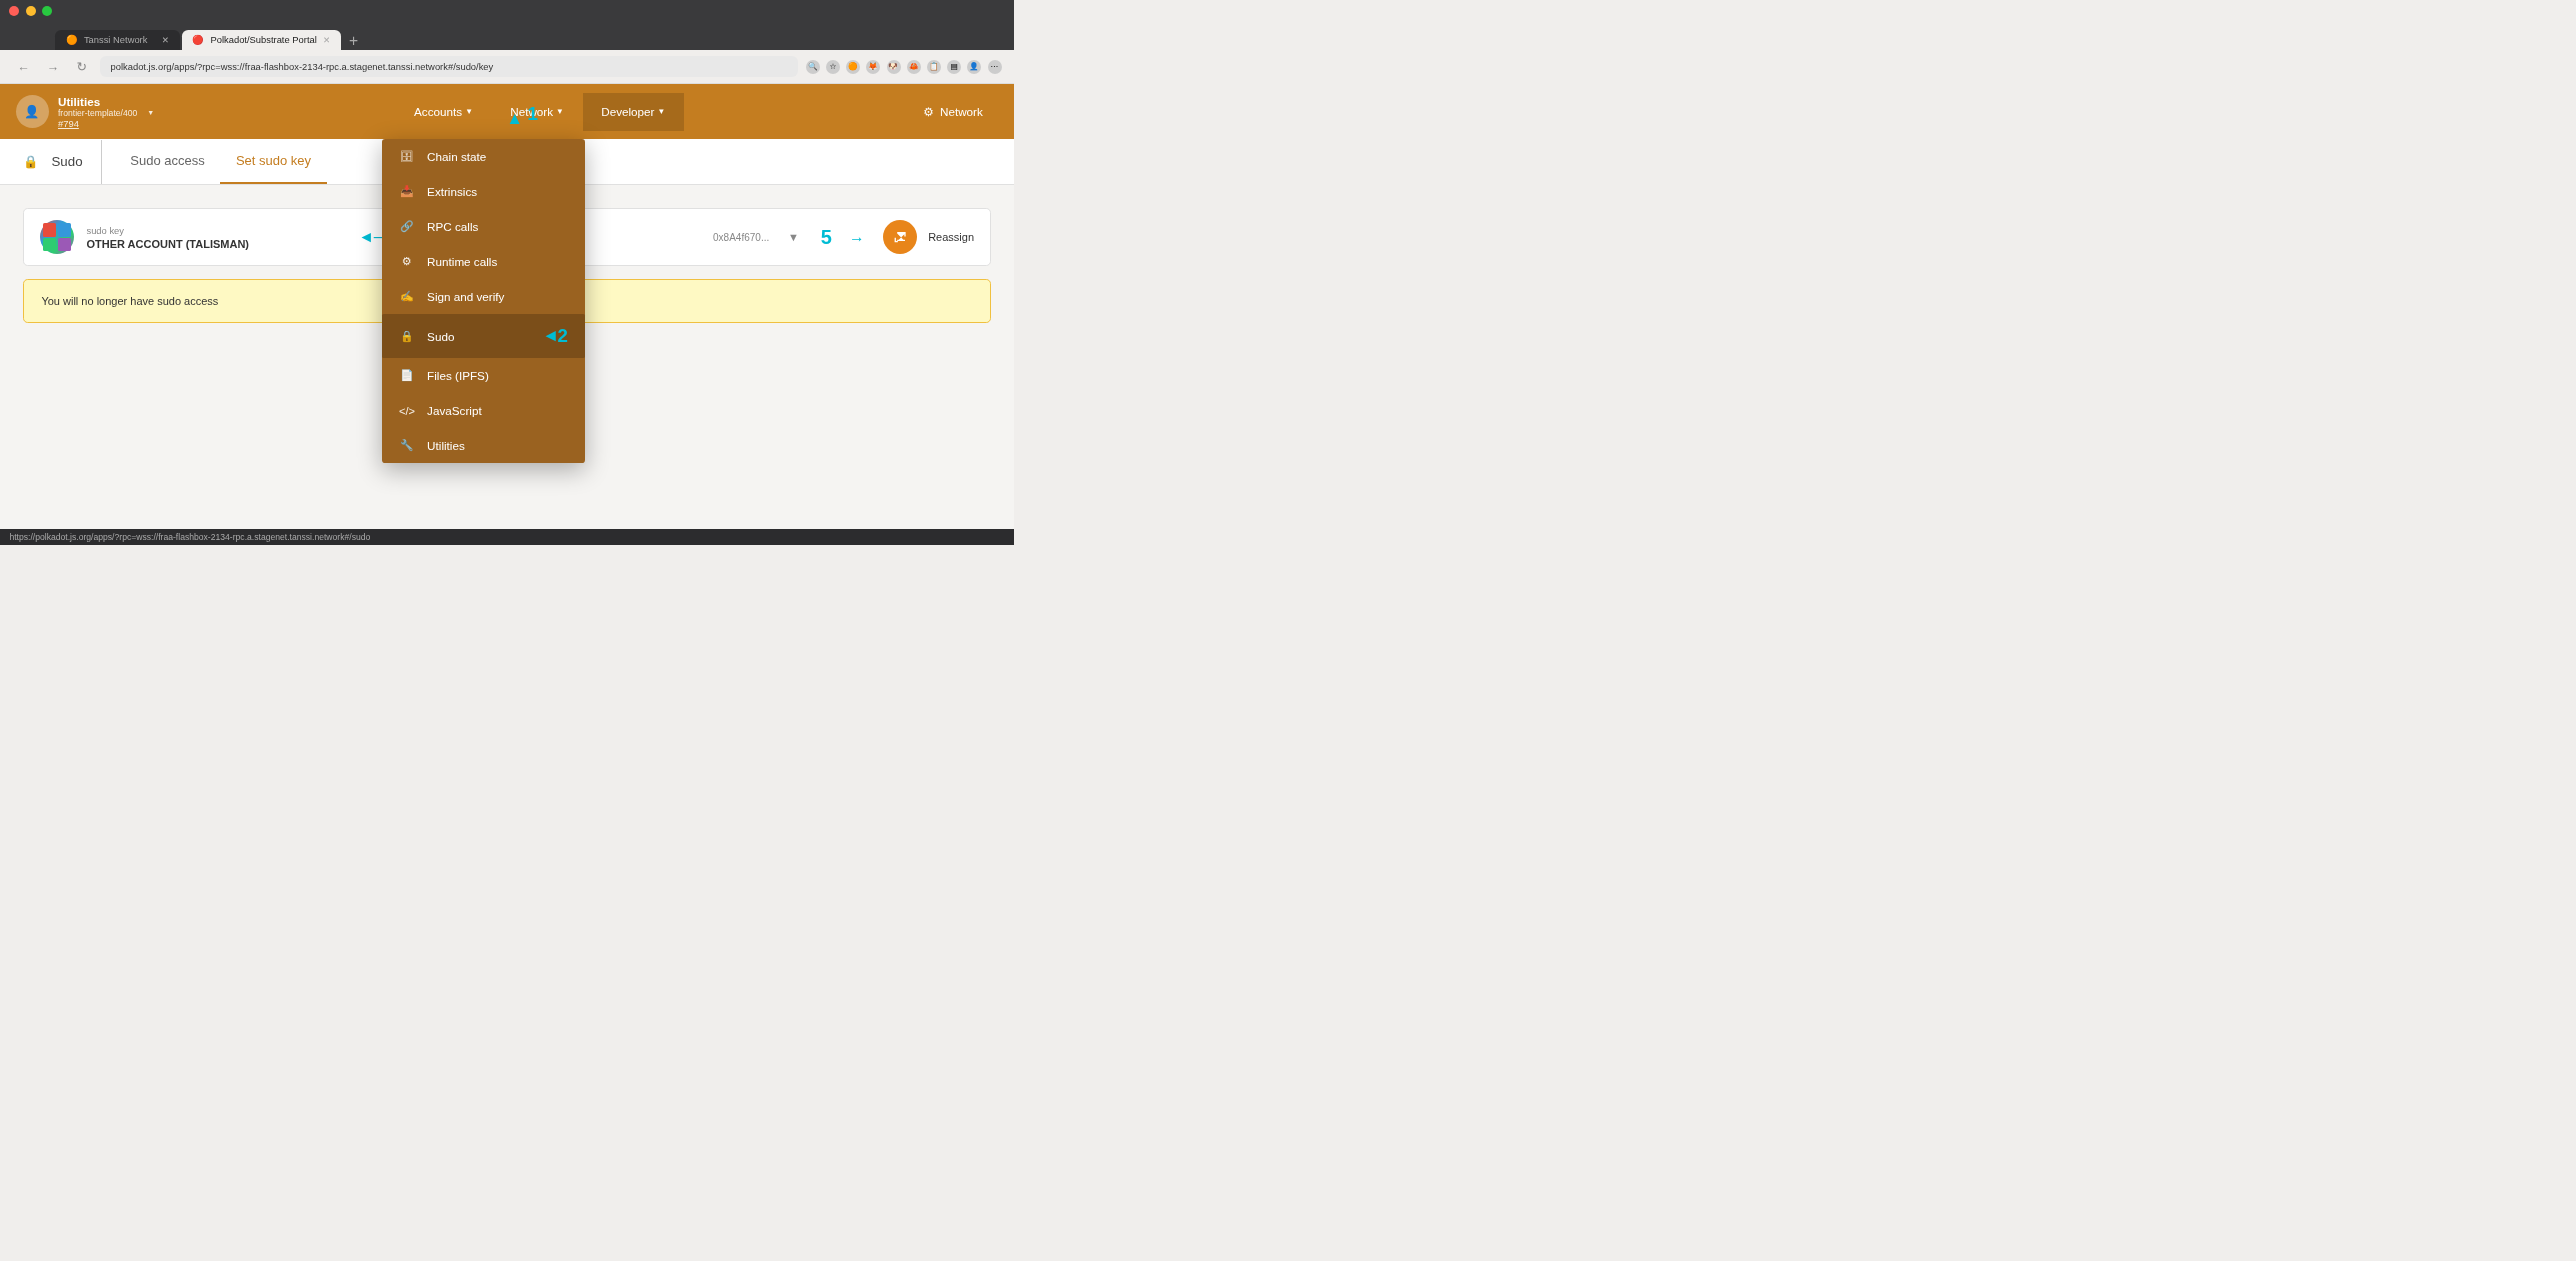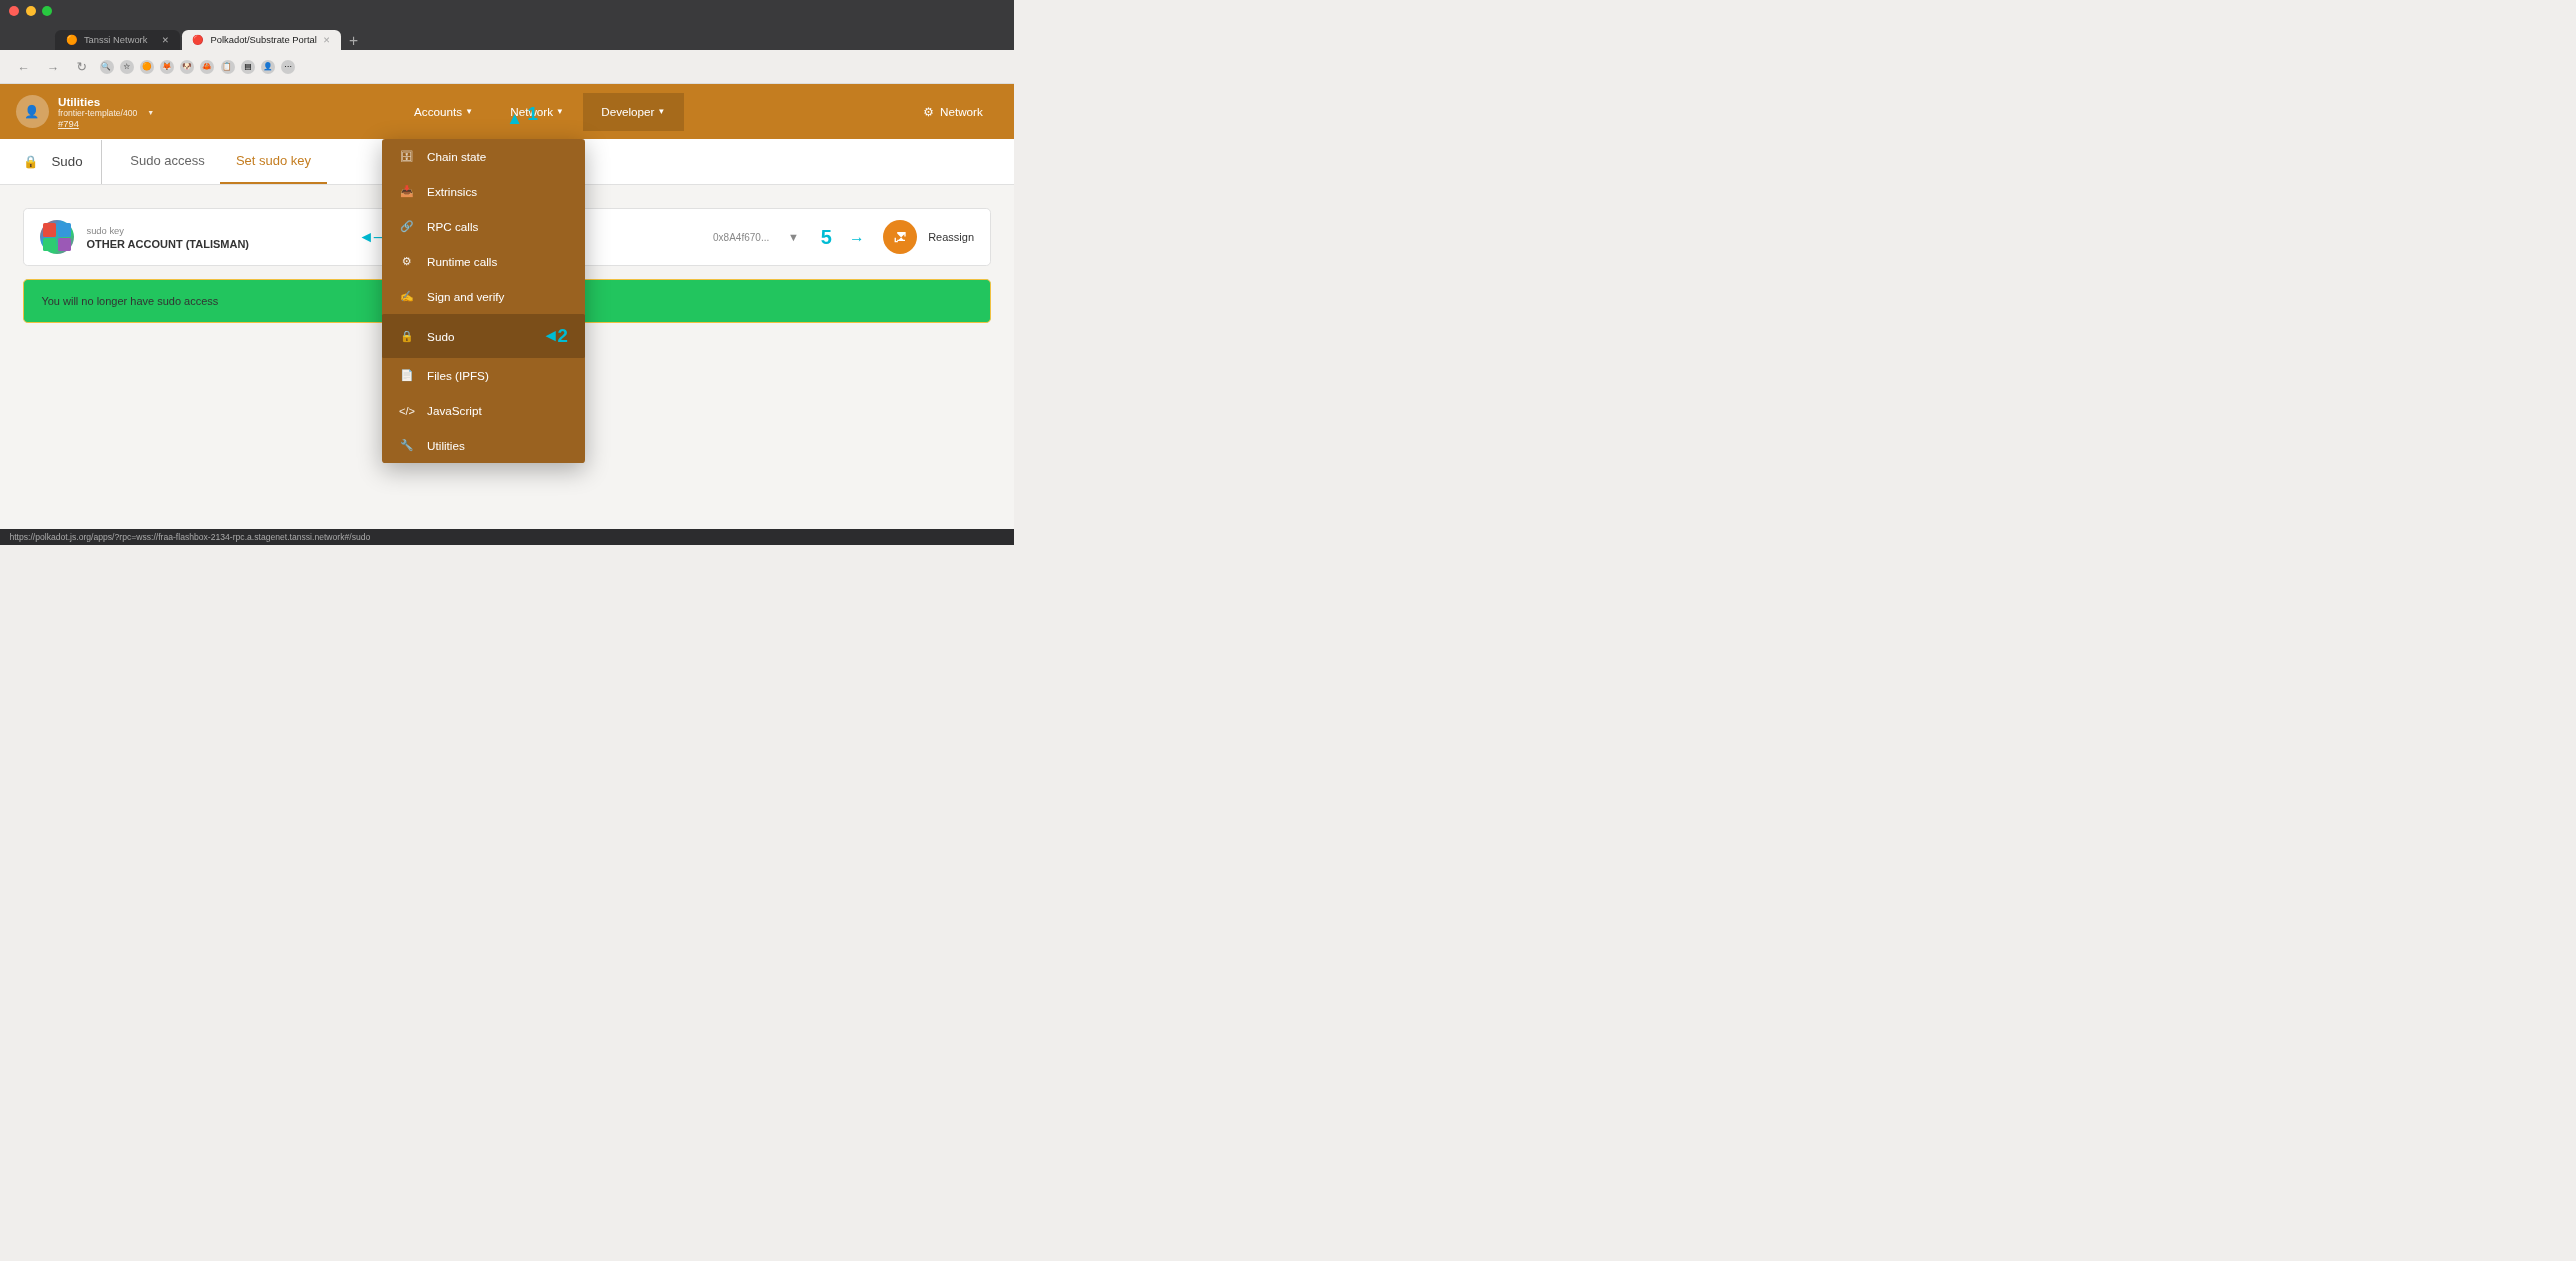--- a/index.html
+++ b/index.html
@@ -56,21 +56,21 @@
     .sudo-avatar { width: 34px; height: 34px; border-radius: 50%; background: linear-gradient(135deg, #e74c3c, #3498db, #2ecc71, #9b59b6); display: grid; grid-template-columns: 1fr 1fr; gap: 1.6px; padding: 3.1px; }
     .avatar-q { width: 100%; height: 100%; border-radius: 1.6px; }
     .sudo-info { flex: 1; }
     .sudo-label { font-size: 9.4px; color: #888; font-weight: 500; margin-bottom: 1.6px; }
     .sudo-account { font-size: 11px; color: #333; font-weight: 600; }
     .sudo-address { font-size: 10px; color: #888; margin-right: 6.2px; }
     .reassign-btn { background: #e8851a; color: white; border: none; border-radius: 50%; width: 34px; height: 34px; display: flex; align-items: center; justify-content: center; font-size: 15.6px; cursor: pointer; margin-right: 4.7px; }
     .reassign-label { font-size: 11px; color: #333; font-weight: 500; }
 
     
-    .warning-box { background: #22c55e; border: 0.8px solid #f0c040; border-radius: 4.7px; padding: 14px 17px; margin-bottom: 15.6px; }
+    .warning-box { background: #fef9c3; border: 0.8px solid #f0c040; border-radius: 4.7px; padding: 14px 17px; margin-bottom: 15.6px; }
     .warning-text { font-size: 11px; color: #333; }
     .developer-dropdown { position: absolute; top: 55px; left: 50%; transform: translateX(-125px); background: #9a6220; border-radius: 3.1px; min-width: 203px; z-index: 200; box-shadow: 0 6.2px 25px rgba(0,0,0,0.3); }
     .dropdown-item { display: flex; align-items: center; gap: 12.5px; padding: 11px 17px; color: white; font-size: 11.7px; cursor: pointer; border-radius: 1.6px; }
     .dropdown-item.active { background: rgba(0,0,0,0.2); }
     .dropdown-icon { width: 15.6px; text-align: center; font-size: 11px; opacity: 0.9; }
 
     
     .status-bar { background: #2c2c2e; color: #aaa; font-size: 8.6px; padding: 3.1px 9.4px; }
   </style>
 </head>
@@ -95,20 +95,21 @@
       <span>Polkadot/Substrate Portal</span>
       <span class="tab-close">✕</span>
     </div>
     <span style="color:#aaa; font-size:15.6px; margin-left:6.2px; cursor:pointer;">+</span>
   </div>
 
   <div class="address-bar">
     <button class="nav-btn">←</button>
     <button class="nav-btn">→</button>
     <button class="nav-btn">↻</button>
+    <div class="url-bar">polkadot.js.org/apps/?rpc=wss://fraa-flashbox-2134-rpc.a.stagenet.tanssi.network#/sudo/key</div>
     <div class="addr-icons">
       <div class="addr-icon">🔍</div>
       <div class="addr-icon">☆</div>
       <div class="addr-icon">🟠</div>
       <div class="addr-icon">🦊</div>
       <div class="addr-icon">🐶</div>
       <div class="addr-icon">🦀</div>
       <div class="addr-icon">📋</div>
       <div class="addr-icon">▤</div>
       <div class="addr-icon">👤</div>

